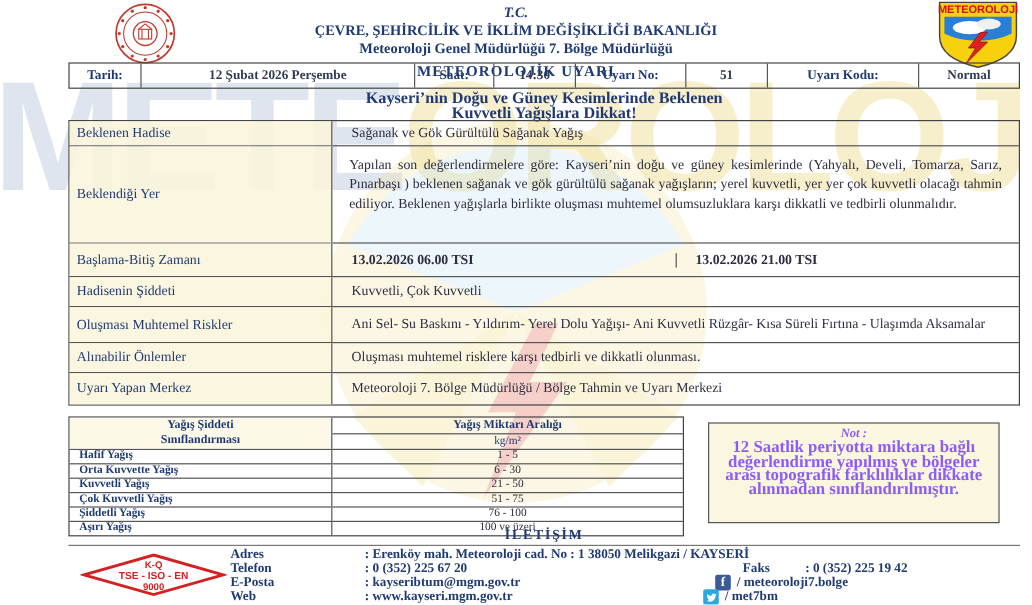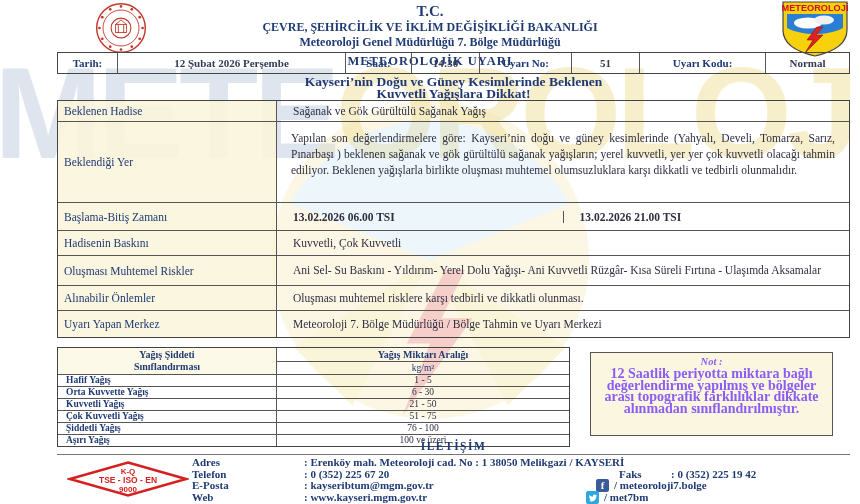--- a/index.html
+++ b/index.html
@@ -14,21 +14,21 @@
     font-family:"Liberation Sans", sans-serif; font-weight:bold;
     font-size:130px; letter-spacing:-5px; opacity:.38;
   }
   .wm-text .wm-a{color:#aebdd6;}
   .wm-text .wm-b{color:#ecd77c;}
   .wm-shield{position:absolute; left:235px; top:95px; opacity:.28;}
   
   .layer{position:absolute; inset:0; z-index:1;}
   
   .hdr-center{position:absolute; left:170px; right:170px; top:3px; text-align:center; font-weight:bold;}
-  .hdr-l1{font-size:15px;}
+  .hdr-l1{font-size:12px;font-style:italic;}
   .hdr-l2{font-size:12px;}
   .hdr-l3{font-size:12px;}
   .hdr-l4{font-size:12.5px; margin-top:4px; letter-spacing:1px;}
   .seal{position:absolute; left:94px; top:1px;}
   .shield{position:absolute; right:8px; top:0px;}
   
   .infobar{
     position:absolute; left:57px; top:52px; width:793px; height:22px;
     display:flex; border:1.5px solid #444; box-sizing:border-box; font-size:11px;
   }
@@ -207,21 +207,21 @@
         <div class="mval para">Yapılan son değerlendirmelere göre: Kayseri’nin doğu ve güney kesimlerinde (Yahyalı, Develi, Tomarza, Sarız, Pınarbaşı ) beklenen sağanak ve gök gürültülü sağanak yağışların; yerel kuvvetli, yer yer çok kuvvetli olacağı tahmin ediliyor. Beklenen yağışlarla birlikte oluşması muhtemel olumsuzluklara karşı dikkatli ve tedbirli olunmalıdır.</div>
       </div>
       <div class="mrow" style="height:28px;">
         <div class="mlabel">Başlama-Bitiş Zamanı</div>
         <div class="mval split">
           <div class="half">13.02.2026 06.00 TSI</div>
           <div class="half">13.02.2026 21.00 TSI</div>
         </div>
       </div>
       <div class="mrow" style="height:25px;">
-        <div class="mlabel">Hadisenin Baskını</div>
+        <div class="mlabel">Hadisenin Şiddeti</div>
         <div class="mval">Kuvvetli, Çok Kuvvetli</div>
       </div>
       <div class="mrow" style="height:30px;">
         <div class="mlabel">Oluşması Muhtemel Riskler</div>
         <div class="mval" style="line-height:13.5px; padding-right:8px;">Ani Sel- Su Baskını - Yıldırım- Yerel Dolu Yağışı- Ani Kuvvetli Rüzgâr- Kısa Süreli Fırtına - Ulaşımda Aksamalar</div>
       </div>
       <div class="mrow" style="height:25px;">
         <div class="mlabel">Alınabilir Önlemler</div>
         <div class="mval">Oluşması muhtemel risklere karşı tedbirli ve dikkatli olunması.</div>
       </div>

